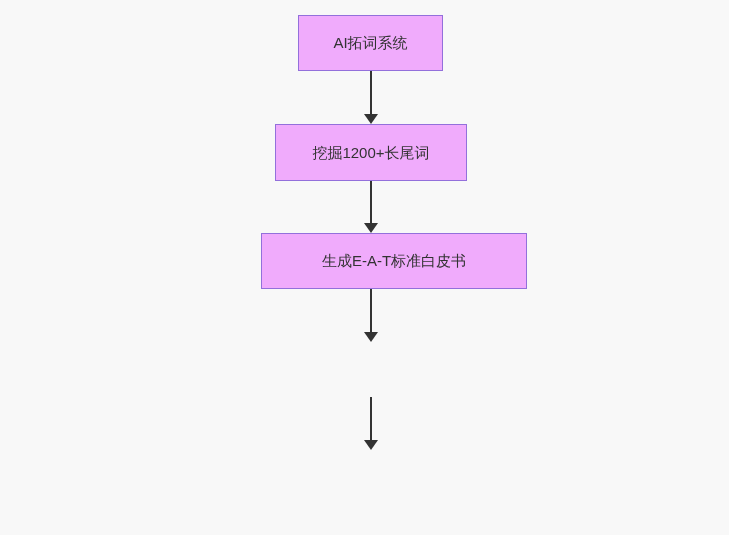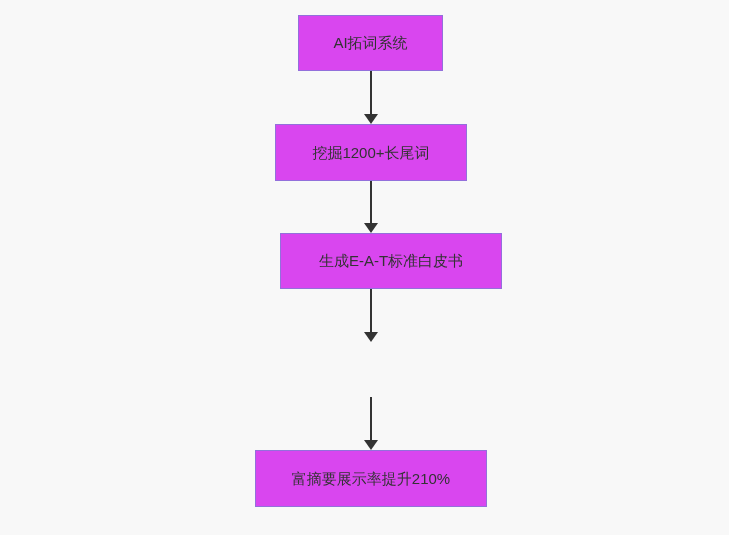--- a/index.html
+++ b/index.html
@@ -17,21 +17,21 @@
   .flowchart {
     position: absolute;
     left: 0;
     top: 0;
     width: 729px;
     height: 535px;
   }
   .node {
     position: absolute;
     box-sizing: border-box;
-    background: #d946ef;
+    background: #f0abfc;
     border: 1.5px solid #9370DB;
     color: #333333;
     font-size: 15px;
     display: flex;
     align-items: center;
     justify-content: center;
     text-align: center;
     line-height: 1.2;
   }
   .edge {
@@ -52,21 +52,21 @@
     bottom: 0;
     width: 0;
     height: 0;
     border-left: 7px solid transparent;
     border-right: 7px solid transparent;
     border-top: 10px solid #333333;
   }
   
   #node-0 { left: 298px; top: 15px;  width: 145px; height: 56px; }
   #node-1 { left: 275px; top: 124px; width: 192px; height: 57px; }
-  #node-2 { left: 261px; top: 233px; width: 222px; height: 56px; margin-left: 19px; }
+  #node-2 { left: 261px; top: 233px; width: 266px; height: 56px; }
   #node-3 { left: 264px; top: 342px; width: 216px; height: 55px; }
   #node-4 { left: 255px; top: 450px; width: 232px; height: 57px; }
   
   #edge-0 { left: 364px; top: 71px;  height: 53px; }
   #edge-1 { left: 364px; top: 181px; height: 52px; }
   #edge-2 { left: 364px; top: 289px; height: 53px; }
   #edge-3 { left: 364px; top: 397px; height: 53px; }
 </style>
 </head>
 <body>
@@ -99,17 +99,14 @@
     <div class="edge-line"></div>
     <div class="edge-arrowhead"></div>
   </div>
 
 
   <div class="edge" id="edge-3">
     <div class="edge-line"></div>
     <div class="edge-arrowhead"></div>
   </div>
 
-  <div class="node" id="node-4">
-    <span>富摘要展示率提升210%</span>
-  </div>
 
 </div>
 
 </body></html>

